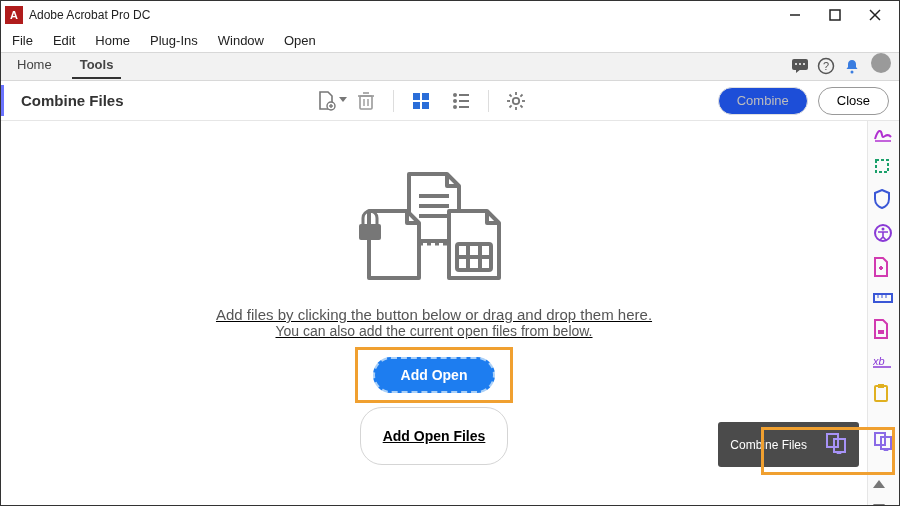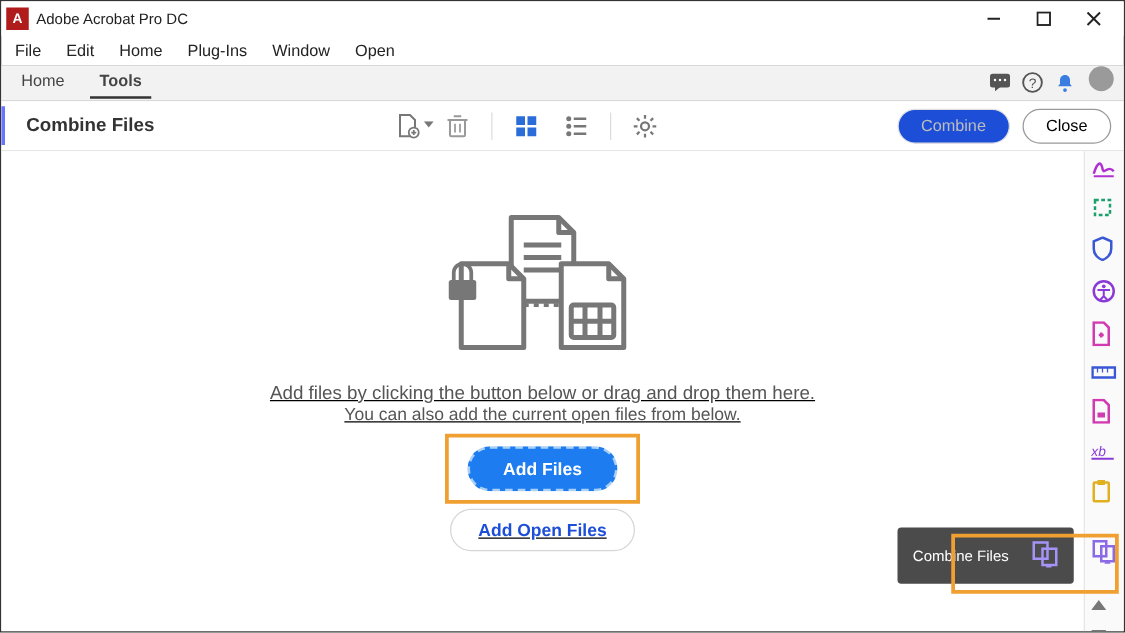--- a/index.html
+++ b/index.html
@@ -33,21 +33,21 @@
   .btn-pill { border: 1px solid #999; border-radius: 16px; height:28px; padding: 0 18px; font-size:13px; display:flex; align-items:center; cursor:pointer; background:#fff; }
   .btn-pill.disabled { color:#bdbdbd; border-color:#e0e0e0; background:#1d4ed8; cursor:default; }
   .thumb-active{color:#2a6dd8;}
 
   
   .content { position: absolute; top: 120px; left: 0; right: 32px; bottom: 0; background:#fff; display:flex; flex-direction:column; align-items:center; padding-top:45px;text-decoration:underline; }
   .hero-illustration { width:170px; height:120px; margin-bottom:20px; }
   .line1 { font-size: 15px; color:#555; }
   .line2 { font-size: 14px; color:#555; margin-bottom:18px; }
   .btn-add { background:#1d7df0; color:#fff; border:2px dashed #aad0f8; padding:8px 26px; border-radius:22px; font-size:14px; font-weight:600; cursor:pointer; }
-  .btn-open { margin-top:14px; border:1px solid #d5d5d5; color:#1d4ed8; padding:8px 22px; border-radius:22px; font-size:14px; font-weight:600; cursor:default; background:#fff;}
+  .btn-open { margin-top:14px; border:1px solid #d5d5d5; color:#000000; padding:20px 22px; border-radius:22px; font-size:14px; font-weight:600; cursor:default; background:#fff;}
 
   
   .highlight1 { position:absolute; border:3px solid #f0a030; pointer-events:none; }
 
   
   .rightrail { position:absolute; top:120px; right:0; bottom:0; width:32px; background:#fafafa; border-left:1px solid #e6e6e6; display:flex; flex-direction:column; align-items:center; padding-top:4px; gap:14px; }
   .rail-ico { width:22px; height:22px; display:flex; align-items:center; justify-content:flex-start; cursor:pointer; }
   .rail-ico svg{display:block;}
   .rail-bottom { margin-top:auto; display:flex; flex-direction:column; align-items:center; gap:2px; margin-bottom:4px;}
 
@@ -202,21 +202,21 @@
       <line x1="108" y1="91" x2="142" y2="91"></line>
         <line x1="119" y1="78" x2="119" y2="104"></line>
         <line x1="131" y1="78" x2="131" y2="104"></line>
 
       <line x1="70" y1="78" x2="100" y2="78" stroke-dasharray="4 4" stroke-width="3"></line>
     </g>
   </svg>
   <div class="line1">Add files by clicking the button below or drag and drop them here.</div>
   <div class="line2">You can also add the current open files from below.</div>
   <div style="position:relative;">
-    <button class="btn-add">Add Files</button>
+    <button class="btn-add">Add Open</button>
     <div class="highlight1" style="left:-18px; top:-10px; right:-18px; bottom:-10px;"></div>
   </div>
   <button class="btn-open">Add Open Files</button>
 </div>
 
 <div class="rightrail">
   <div class="rail-ico">
       <svg width="20" height="18">
         <path d="M2 14 C5 4,8 4,9 10 C10 16,13 6,18 12" fill="none" stroke="#b030d0" stroke-width="2"></path>
         <line x1="2" y1="16" x2="18" y2="16" stroke="#b030d0" stroke-width="1.5"></line>

